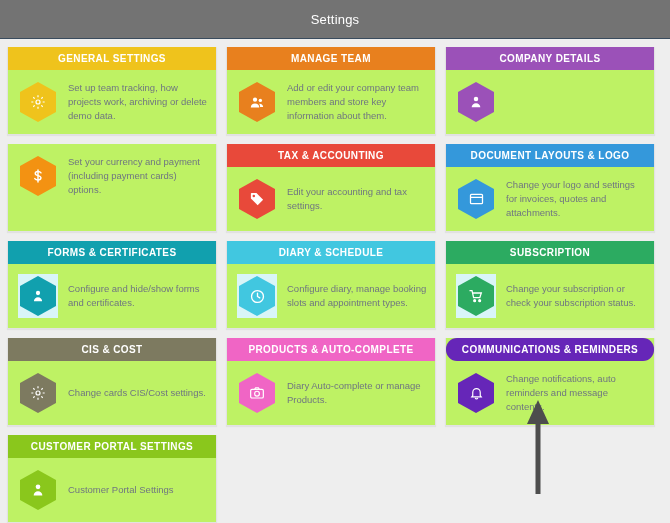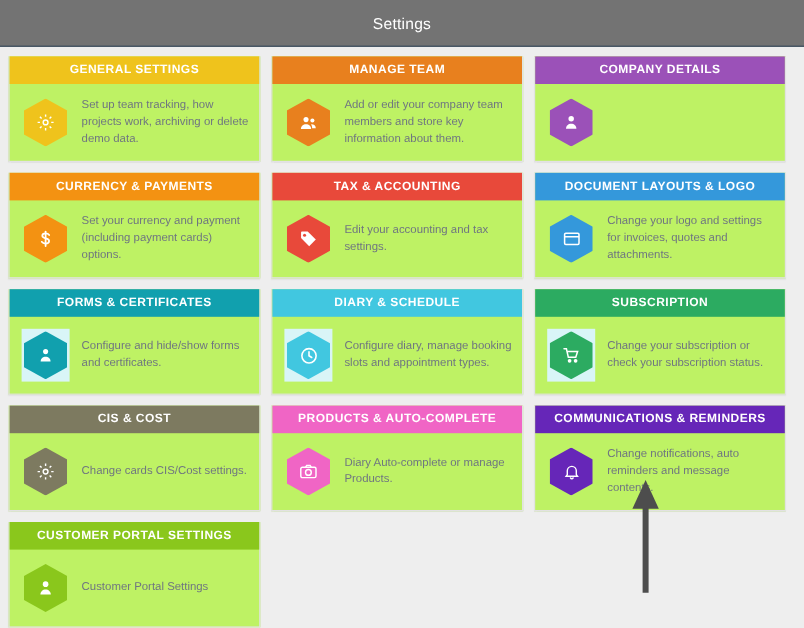--- a/index.html
+++ b/index.html
@@ -158,23 +158,20 @@
           <div class="hex" style="background: rgb(155, 81, 184);">
             <svg width="16" height="16" viewBox="0 0 24 24" fill="#fff">
               <circle cx="12" cy="7.5" r="3.4"></circle>
               <path d="M5.5 20c0-3.6 2.9-6.2 6.5-6.2s6.5 2.6 6.5 6.2z"></path>
             </svg>
           </div>
         </div>
       </div>
     </div>
     <div class="card">
-      <div class="card-header" style="background: rgb(243, 146, 18);">
-        <span>Currency &amp; Payments</span>
-      </div>
       <div class="card-body">
         <div class="hex-wrap">
           <div class="hex" style="background: rgb(243, 146, 18);">
             <svg width="16" height="16" viewBox="0 0 24 24" fill="none" stroke="#fff" stroke-width="2.2" stroke-linecap="round">
               <path d="M12 3v18"></path>
               <path d="M16.5 7.2c-.9-1.3-2.6-2-4.5-2-2.3 0-4.1 1.2-4.1 3s1.6 2.6 4.1 3.2c2.7.6 4.4 1.4 4.4 3.4 0 2-2 3.2-4.4 3.2-2.1 0-3.9-.8-4.8-2.2"></path>
             </svg>
           </div>
         </div>
         <div class="card-desc">Set your currency and payment (including payment cards) options.</div>
@@ -288,21 +285,21 @@
               <rect x="2.5" y="6.5" width="19" height="13" rx="2"></rect>
               <circle cx="12" cy="13" r="3.6"></circle>
               <path d="M8.5 6.5l1.4-2.3h4.2l1.4 2.3"></path>
             </svg>
           </div>
         </div>
         <div class="card-desc">Diary Auto-complete or manage Products.</div>
       </div>
     </div>
     <div class="card">
-      <div class="card-header" style="background: rgb(102, 38, 184);">
+      <div class="card-header" style="background: rgb(102, 38, 184); border-radius: 11px;">
         <span>Communications &amp; Reminders</span>
       </div>
       <div class="card-body">
         <div class="hex-wrap">
           <div class="hex" style="background: rgb(102, 38, 184);">
             <svg width="15" height="16" viewBox="0 0 24 24" fill="none" stroke="#fff" stroke-width="1.9" stroke-linecap="round">
               <path d="M18 16V11a6 6 0 10-12 0v5l-1.6 2.2h15.2z"></path>
               <path d="M10.2 20.4a2 2 0 003.6 0"></path>
             </svg>
           </div>

